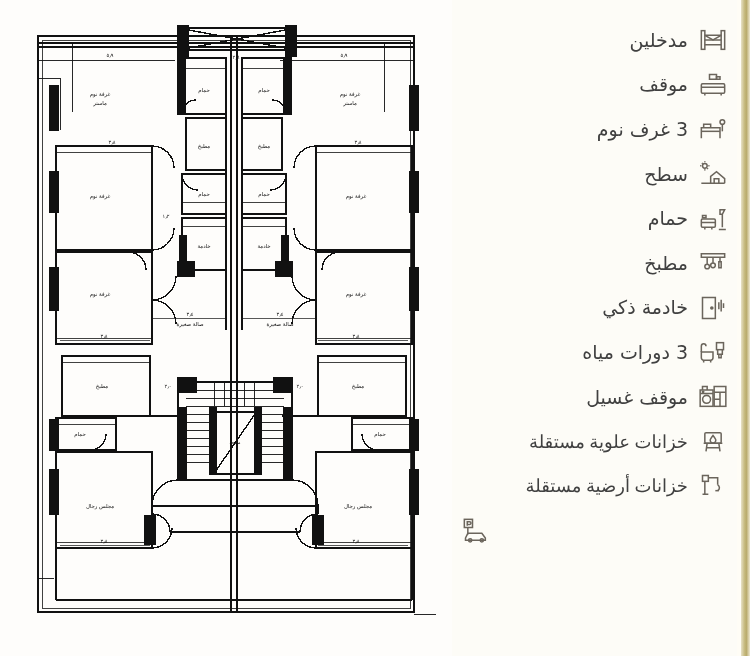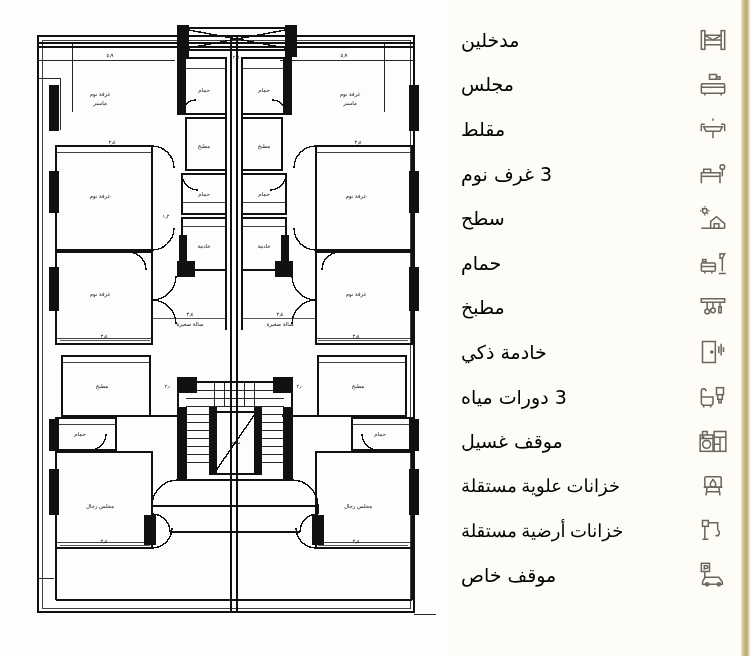--- a/index.html
+++ b/index.html
@@ -49,23 +49,23 @@
     display: flex;
     flex-direction: row;
     align-items: center;
     justify-content: flex-end;
     height: 44.6px;
     gap: 10px;
     direction: rtl;
   }
   .feature-label {
     font-size: 19px;
-    color: #000000;
+    color: #404040;
     letter-spacing: 1.2px;
-    text-align: left;
+    text-align: right;
     white-space: nowrap;
     direction: rtl;
     font-weight: 400;
     line-height: 1;
     flex: 1;
   }
   .feature-label.tight { letter-spacing: 0px; font-size: 18px; font-family: Liberation Serif, serif; }
   .feature-icon {
     width: 30px; height: 30px;
     flex: 0 0 30px;
@@ -331,34 +331,23 @@
 
     <div class="feature-row">
       <span class="feature-icon">
         <svg viewBox="0 0 24 24" fill="none" stroke="#6b655c" stroke-width="1.3">
           <path d="M9 3h6v4H9z"></path>
             <path d="M15 5h3v2h-3z"></path>
           <rect x="2" y="11" width="20" height="8" rx="1"></rect>
           <path d="M2 14h20M5 19v2M19 19v2"></path>
         </svg>
         </span>
-      <span class="feature-label">مجلس</span>
-    </div>
-
-    <div class="feature-row">
-      <span class="feature-icon">
-        <svg viewBox="0 0 24 24" fill="none" stroke="#6b655c" stroke-width="1.3">
-          <path d="M12 3v2"></path>
-            <path d="M4 10h16l-2 4H6z"></path>
-            <path d="M12 14v6"></path>
-          <path d="M2 8v6M22 8v6M2 8h3M19 8h3"></path>
-        </svg>
-        </span>
-      <span class="feature-label">مقلط</span>
-    </div>
+      <span class="feature-label">موقف</span>
+    </div>
+
 
     <div class="feature-row">
       <span class="feature-icon">
         <svg viewBox="0 0 24 24" fill="none" stroke="#6b655c" stroke-width="1.3">
           <path d="M2 18v-7h16v7"></path>
             <path d="M2 14h16"></path>
             <path d="M4 11V8h6v3"></path>
           <path d="M2 18v2M18 18v2"></path>
             <circle cx="20" cy="6" r="2"></circle>
             <path d="M20 8v6"></path>
@@ -473,20 +462,19 @@
       <span class="feature-icon">
         <svg viewBox="0 0 24 24" fill="none" stroke="#6b655c" stroke-width="1.3">
           <rect x="2" y="2" width="7" height="7"></rect>
             <path d="M4.5 7.5V4h2a1.2 1.2 0 0 1 0 2.4h-2"></path>
           <path d="M5 9v6"></path>
           <path d="M3 18l2-4h12l3 4v2H3z"></path>
             <circle cx="7" cy="20" r="1.4"></circle>
             <circle cx="17" cy="20" r="1.4"></circle>
         </svg>
         </span>
-      <span class="feature-label">موقف خاص</span>
     </div>
 
   </div>
 
   <div id="right-white"></div>
   <div id="gold-strip"></div>
 </div>
 
 </body></html>

